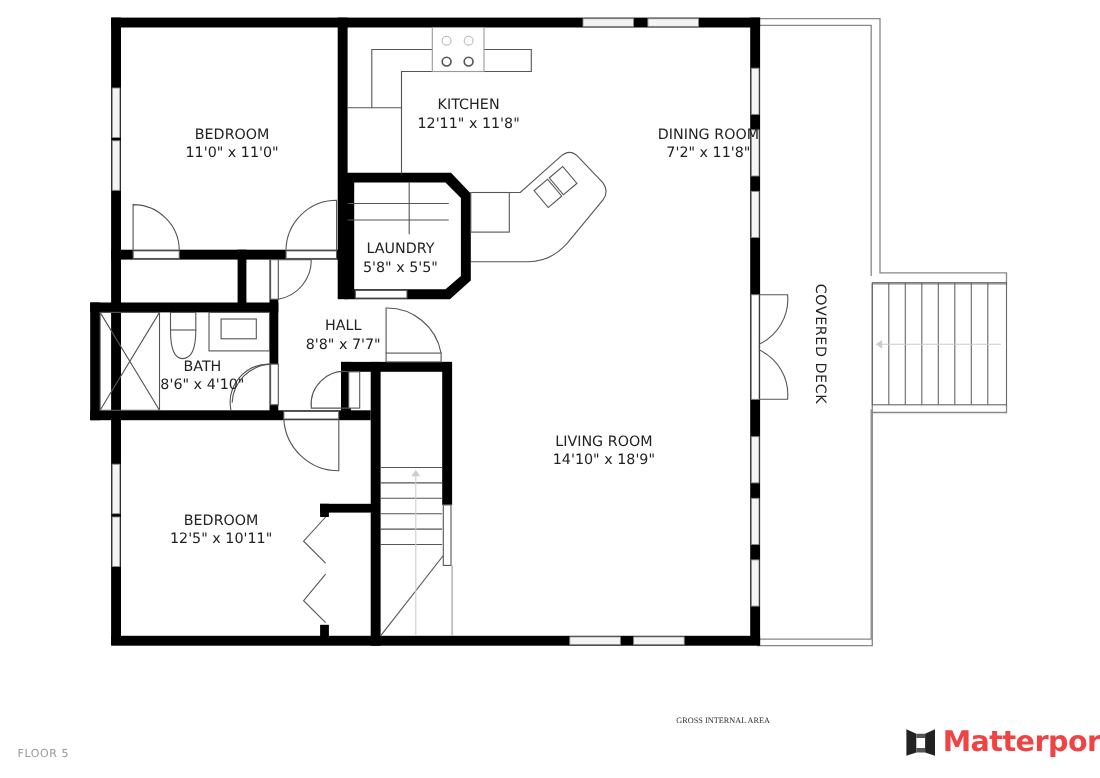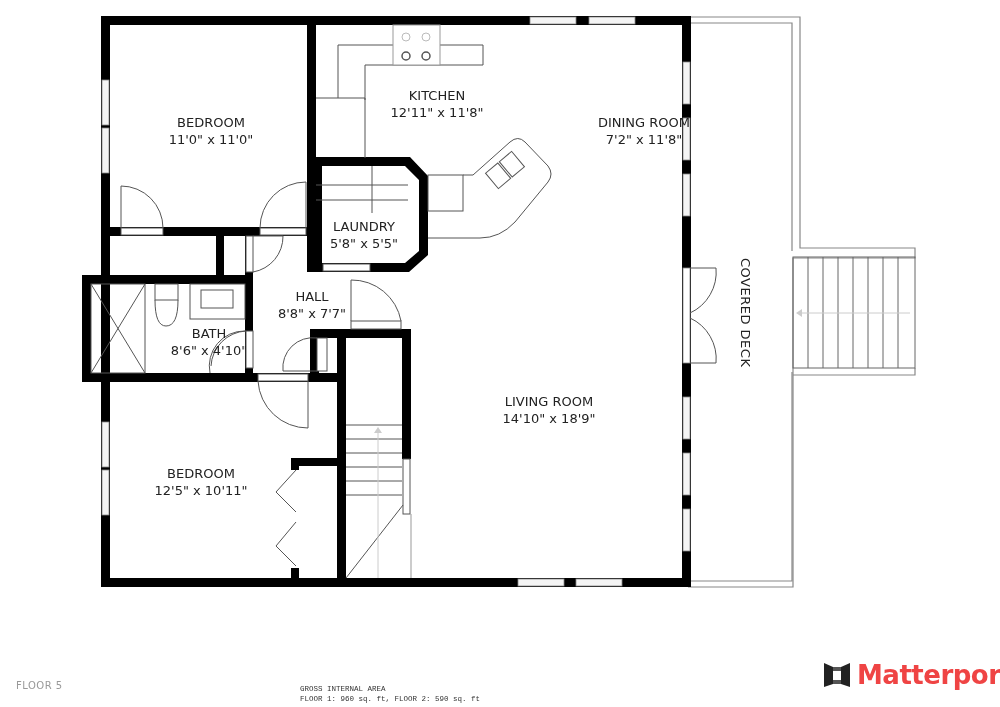--- a/index.html
+++ b/index.html
@@ -1,21 +1,21 @@
 <!DOCTYPE html>
 <html><head>
 <meta charset="utf-8">
 <style>
   html, body { margin: 0; padding: 0; background: #ffffff; }
   body { width: 1000px; height: 707px; position: relative; overflow: hidden; font-family: "DejaVu Sans", sans-serif; }
   #plan { position: absolute; left: 0; top: 0; width: 1000px; height: 707px; }
   .room-label { position: absolute; text-align: center; font-family: "DejaVu Sans", sans-serif; font-size: 13px; line-height: 17px; color: #222; white-space: nowrap; transform: translateX(-50%); }
   .room-label .nm, .room-label .dim { display: block; }
   .deck-label { position: absolute; left: 738px; top: 258px; font-family: "DejaVu Sans", sans-serif; font-size: 13px; color: #222; writing-mode: vertical-rl; letter-spacing: 0.5px; white-space: nowrap; }
-  .footer-block { position: absolute; left: 300px; width: 400px; top: 684px; text-align: left; font-family: Liberation Mono, monospace; font-size: 7.5px; line-height: 10px; color: #333; }
+  .footer-block { position: absolute; left: 300px; width: 400px; top: 650px; text-align: right; font-family: Liberation Serif, serif; font-size: 7.5px; line-height: 10px; color: #333; }
   .footer-block .disc { color: #aaa; }
   .floor-label { position: absolute; left: 16px; top: 680px; font-family: "DejaVu Sans", sans-serif; font-size: 10px; color: #999; letter-spacing: 0.5px; }
   .brand { position: absolute; left: 823px; top: 660px; display: flex; align-items: center; gap: 6px; }
   .brand .brand-name { font-family: "DejaVu Sans", sans-serif; font-weight: bold; font-size: 26px; color: #ef4444; letter-spacing: -0.5px; }
 </style>
 </head>
 <body>
 
 <svg id="plan" viewBox="0 0 1000 707" xmlns="http://www.w3.org/2000/svg">
 
@@ -140,54 +140,53 @@
     <path d="M378 578 V430" stroke="#ccc"></path>
     <path d="M374 433 l4 -6 l4 6 z" fill="#ccc" stroke="none"></path>
     <path d="M411 514 V578" stroke="#999"></path>
   </g>
 </svg>
 
 <div class="room-label" style="left:211px; top:114px;">
   <span class="nm">BEDROOM</span>
   <span class="dim">11'0" x 11'0"</span>
 </div>
-<div class="room-label" style="left:437px; top:87px;">
+<div class="room-label" style="left:426px; top:87px;">
   <span class="nm">KITCHEN</span>
   <span class="dim">12'11" x 11'8"</span>
 </div>
 <div class="room-label" style="left:644px; top:114px;">
   <span class="nm">DINING ROOM</span>
   <span class="dim">7'2" x 11'8"</span>
 </div>
 <div class="room-label" style="left:364px; top:218px;text-align:center;">
   <span class="nm">LAUNDRY</span>
   <span class="dim">5'8" x 5'5"</span>
 </div>
 <div class="room-label" style="left:312px; top:288px;">
   <span class="nm">HALL</span>
   <span class="dim">8'8" x 7'7"</span>
 </div>
-<div class="room-label" style="left:184px; top:325px;margin-left:25px;">
+<div class="room-label" style="left:184px; top:325px;">
   <span class="nm">BATH</span>
   <span class="dim">8'6" x 4'10"</span>
 </div>
 <div class="room-label" style="left:549px; top:393px;">
   <span class="nm">LIVING ROOM</span>
   <span class="dim">14'10" x 18'9"</span>
 </div>
 <div class="room-label" style="left:201px; top:465px;">
   <span class="nm">BEDROOM</span>
   <span class="dim">12'5" x 10'11"</span>
 </div>
 
 <div class="deck-label">COVERED DECK</div>
 
 <div class="footer-block">
   <div>GROSS INTERNAL AREA</div>
-  <div>FLOOR 1: 960 sq. ft, FLOOR 2: 590 sq. ft</div>
 </div>
 
 <div class="floor-label">FLOOR 5</div>
 
 <div class="brand">
   <svg width="28" height="26" viewBox="0 0 28 26">
     <path d="M1 1 L10 5 V22 L1 25 Z" fill="#222"></path>
     <path d="M27 1 L18 5 V22 L27 25 Z" fill="#222"></path>
     <path d="M10 5 L18 5 V9 L10 9 Z" fill="#555"></path>
     <path d="M10 18 L18 18 V22 L10 22 Z" fill="#555"></path>

